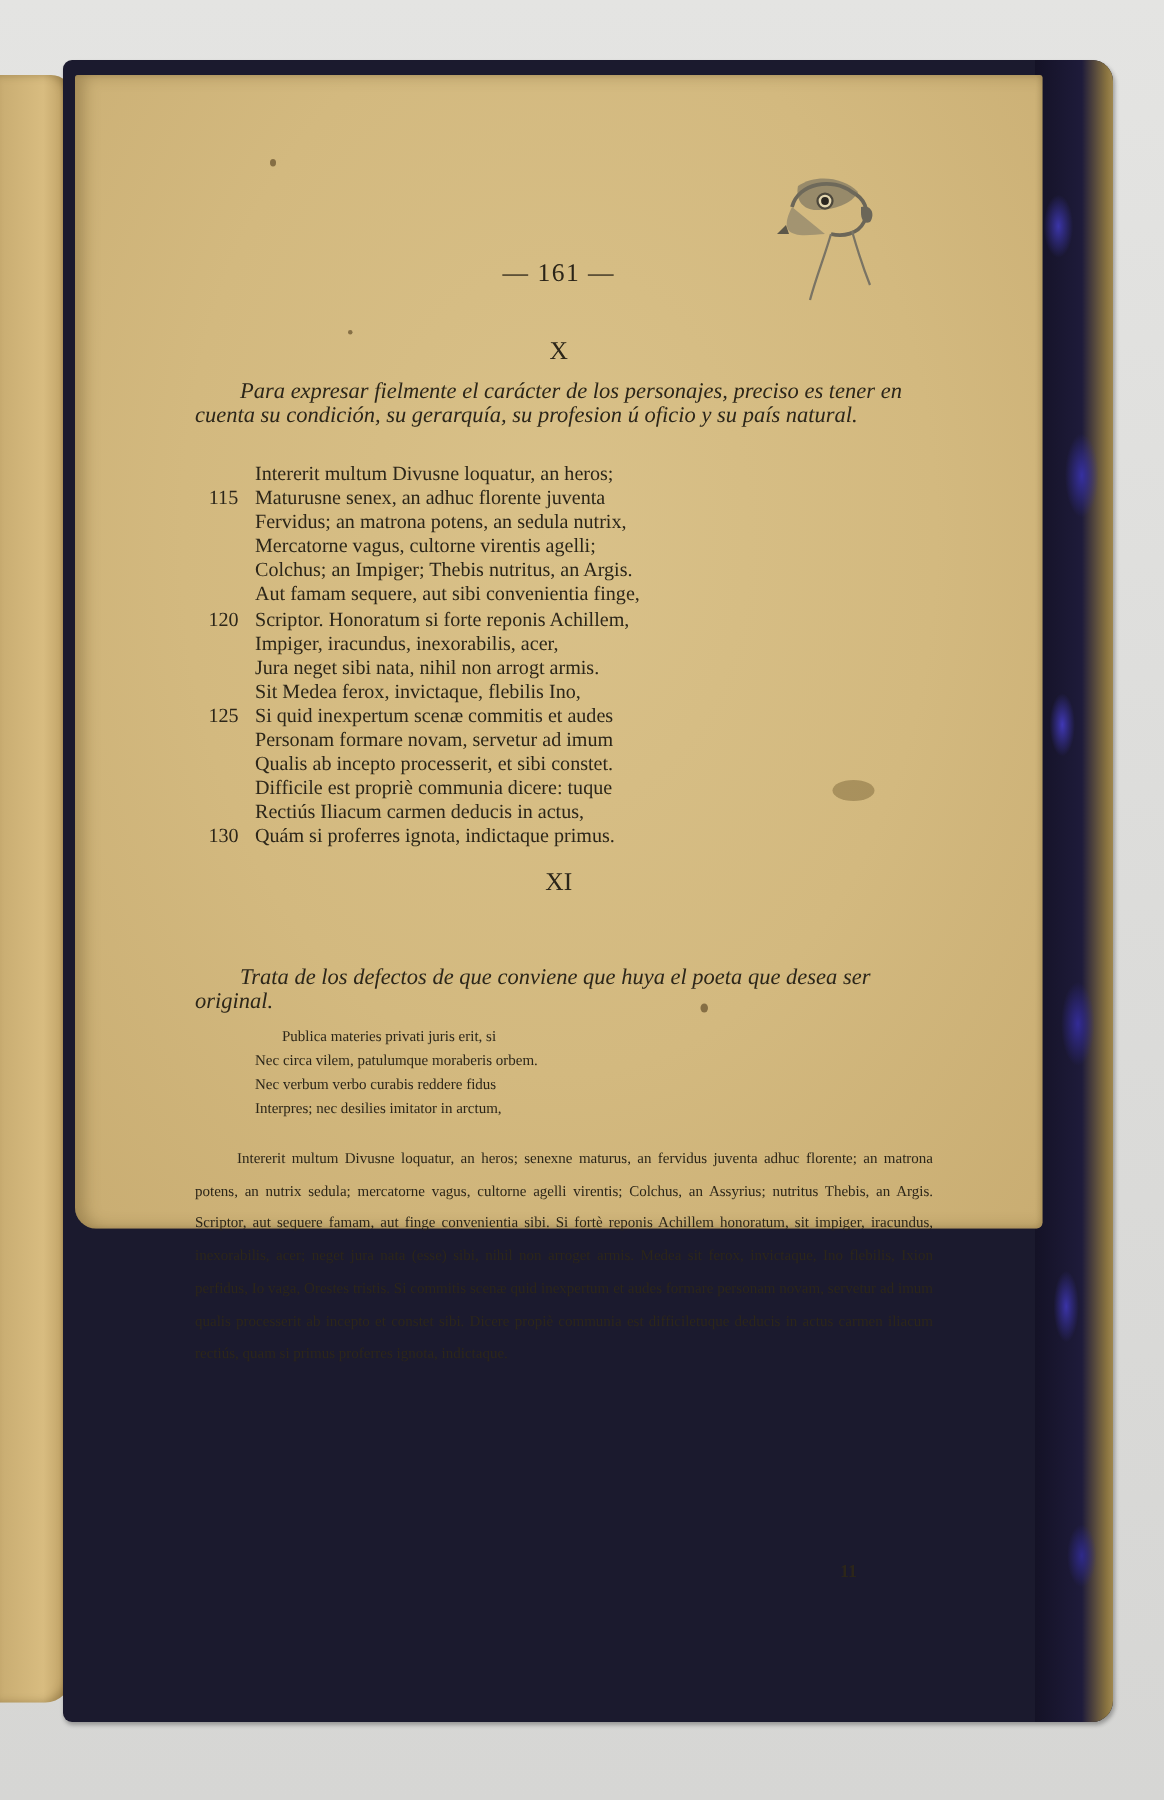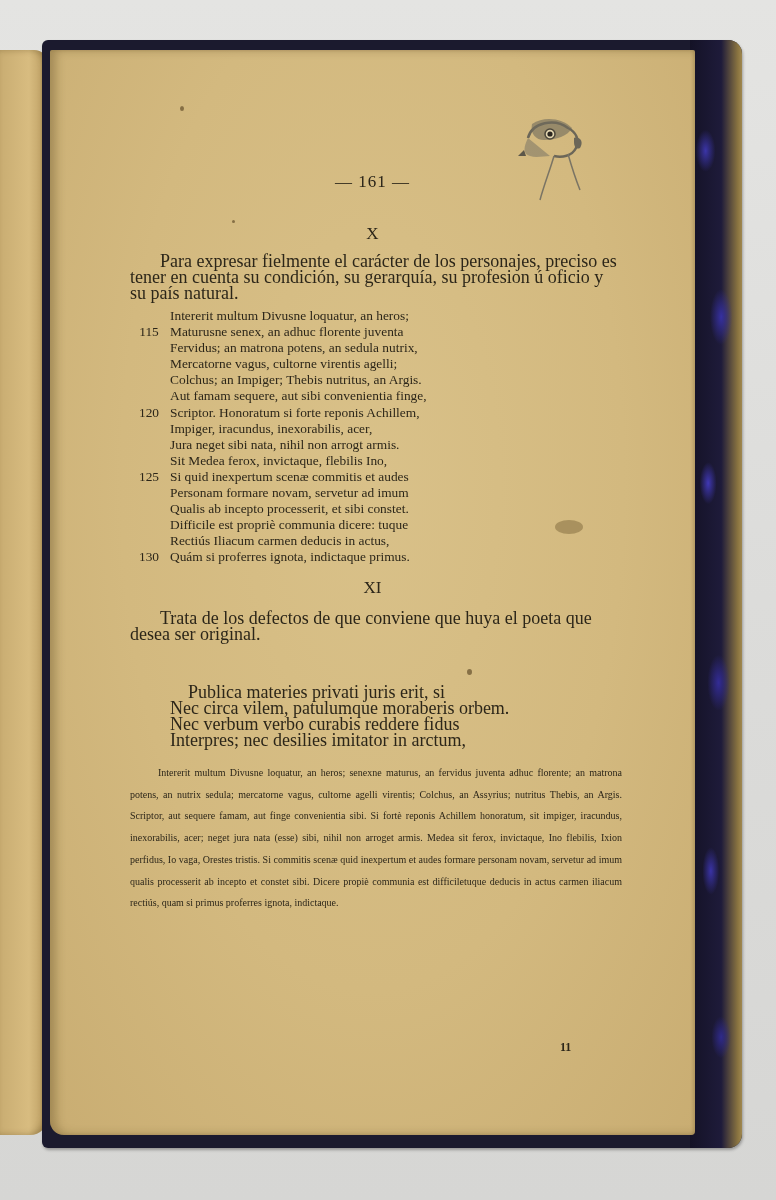--- a/index.html
+++ b/index.html
@@ -26,46 +26,46 @@
     background:
       radial-gradient(ellipse 14px 30px at 30% 10%, #3b35a8 0%, transparent 70%),
       radial-gradient(ellipse 16px 40px at 60% 25%, #3630a0 0%, transparent 70%),
       radial-gradient(ellipse 12px 30px at 35% 40%, #4038b5 0%, transparent 70%),
       radial-gradient(ellipse 16px 40px at 55% 58%, #332c96 0%, transparent 70%),
       radial-gradient(ellipse 12px 34px at 40% 75%, #3a33a6 0%, transparent 70%),
       radial-gradient(ellipse 14px 30px at 60% 90%, #2f2a8a 0%, transparent 70%),
       linear-gradient(90deg,#141226 0%,#1e1b3a 60%,#8a7440 92%,#a08850 100%);
   }
   .page {
-    position:absolute; left:50px; top:50px; width:645px; height:1085px;
+    position:absolute; left:50px; top:50px; width:645px; height:769px;
     background:
       radial-gradient(ellipse at 50% 40%, #d9c189 0%, #d3b97f 55%, #c9ad72 100%);
     border-radius:2px 2px 4px 14px;
     box-shadow: inset 6px 0 10px rgba(90,70,30,0.35), inset -2px 0 3px rgba(90,70,30,0.2);
   }
   .sketch {
     position:absolute; left:460px; top:60px; width:80px; height:95px;
   }
   .folio {
     position:absolute; left:0; right:0; top:122px; text-align:center;
     font-size:17px; color:#2a2418; letter-spacing:1px;
   }
   .roman {
     position:absolute; left:0; right:0; text-align:center; font-size:17px; color:#2c2619;
   }
   .rubric {
-    position:absolute; left:80px; width:492px; font-size:18px;
+    position:absolute; left:80px; width:492px; font-style:italic; font-size:15px;
     line-height:16px; color:#2c2619; text-indent:30px;
   }
   .verses {
     position:absolute; left:80px; width:500px; font-size:13.4px; line-height:16.1px; color:#2c2619;
   }
   .verse { position:relative; padding-left:40px; white-space:nowrap; }
   .verse .ln { position:absolute; left:4px; width:30px; text-align:center; }
-  .verses2 { position:absolute; left:80px; width:500px; font-size:18px; line-height:16px; color:#2c2619; }
+  .verses2 { position:absolute; left:80px; width:500px; font-size:10px; line-height:16px; color:#2c2619; }
   .verses2 .verse { padding-left:40px; }
   .verses2 .verse.indent { padding-left:58px; }
   .prose {
     position:absolute; left:80px; width:492px; font-size:10px; line-height:21.7px;
     color:#2c2619; text-align:justify; text-indent:28px;
   }
   .sig {
     position:absolute; left:510px; top:990px; font-size:12px; font-weight:bold; color:#2c2619;
   }
   .stain { position:absolute; border-radius:50%; background:rgba(70,50,20,0.55); }
@@ -110,21 +110,21 @@
     <div class="verse"><span class="ln"></span><span>Sit Medea ferox, invictaque, flebilis Ino,</span></div>
     <div class="verse"><span class="ln">125</span><span>Si quid inexpertum scenæ commitis et audes</span></div>
     <div class="verse"><span class="ln"></span><span>Personam formare novam, servetur ad imum</span></div>
     <div class="verse"><span class="ln"></span><span>Qualis ab incepto processerit, et sibi constet.</span></div>
     <div class="verse"><span class="ln"></span><span>Difficile est propriè communia dicere: tuque</span></div>
     <div class="verse"><span class="ln"></span><span>Rectiús Iliacum carmen deducis in actus,</span></div>
     <div class="verse"><span class="ln">130</span><span>Quám si proferres ignota, indictaque primus.</span></div>
   </div>
 
   <div class="roman" style="top:528px;">XI</div>
-  <div class="rubric" style="top:560px;">Trata de los defectos de que conviene que huya el poeta que desea ser original.</div>
+  <div class="rubric" style="top:594px;">Trata de los defectos de que conviene que huya el poeta que desea ser original.</div>
 
   <div class="verses2" style="top:634px;">
     <div class="verse indent">Publica materies privati juris erit, si</div>
     <div class="verse">Nec circa vilem, patulumque moraberis orbem.</div>
     <div class="verse">Nec verbum verbo curabis reddere fidus</div>
     <div class="verse">Interpres; nec desilies imitator in arctum,</div>
   </div>
 
   <div class="prose" style="top:712px;">Intererit multum Divusne loquatur, an heros; senexne maturus, an fervidus juventa adhuc florente; an matrona potens, an nutrix sedula; mercatorne vagus, cultorne agelli virentis; Colchus, an Assyrius; nutritus Thebis, an Argis. Scriptor, aut sequere famam, aut finge convenientia sibi. Si fortè reponis Achillem honoratum, sit impiger, iracundus, inexorabilis, acer; neget jura nata (esse) sibi, nihil non arroget armis. Medea sit ferox, invictaque, Ino flebilis, Ixion perfidus, Io vaga, Orestes tristis. Si commitis scenæ quid inexpertum et audes formare personam novam, servetur ad imum qualis processerit ab incepto et constet sibi. Dicere propiè communia est difficiletuque deducis in actus carmen iliacum rectiús, quam si primus proferres ignota, indictaque.</div>
 

